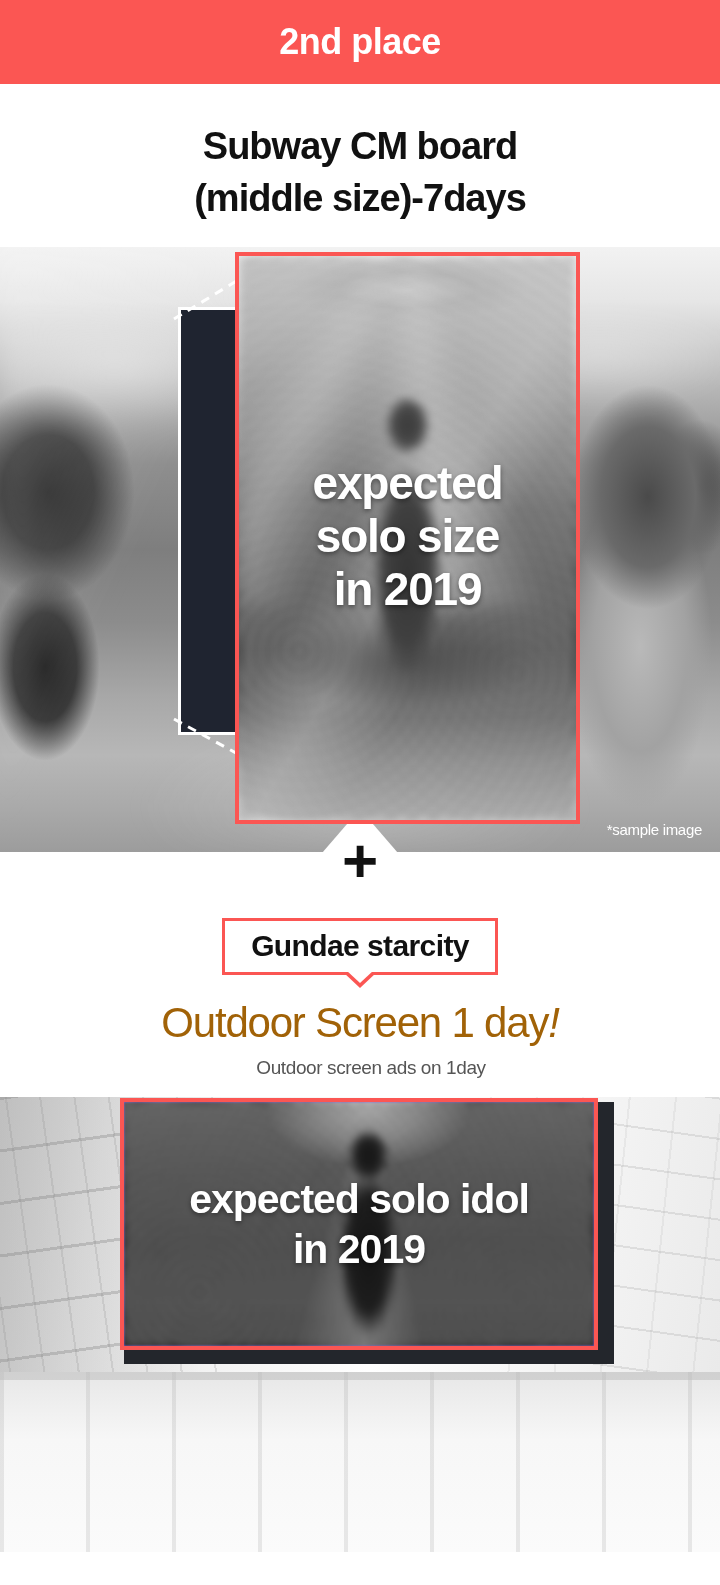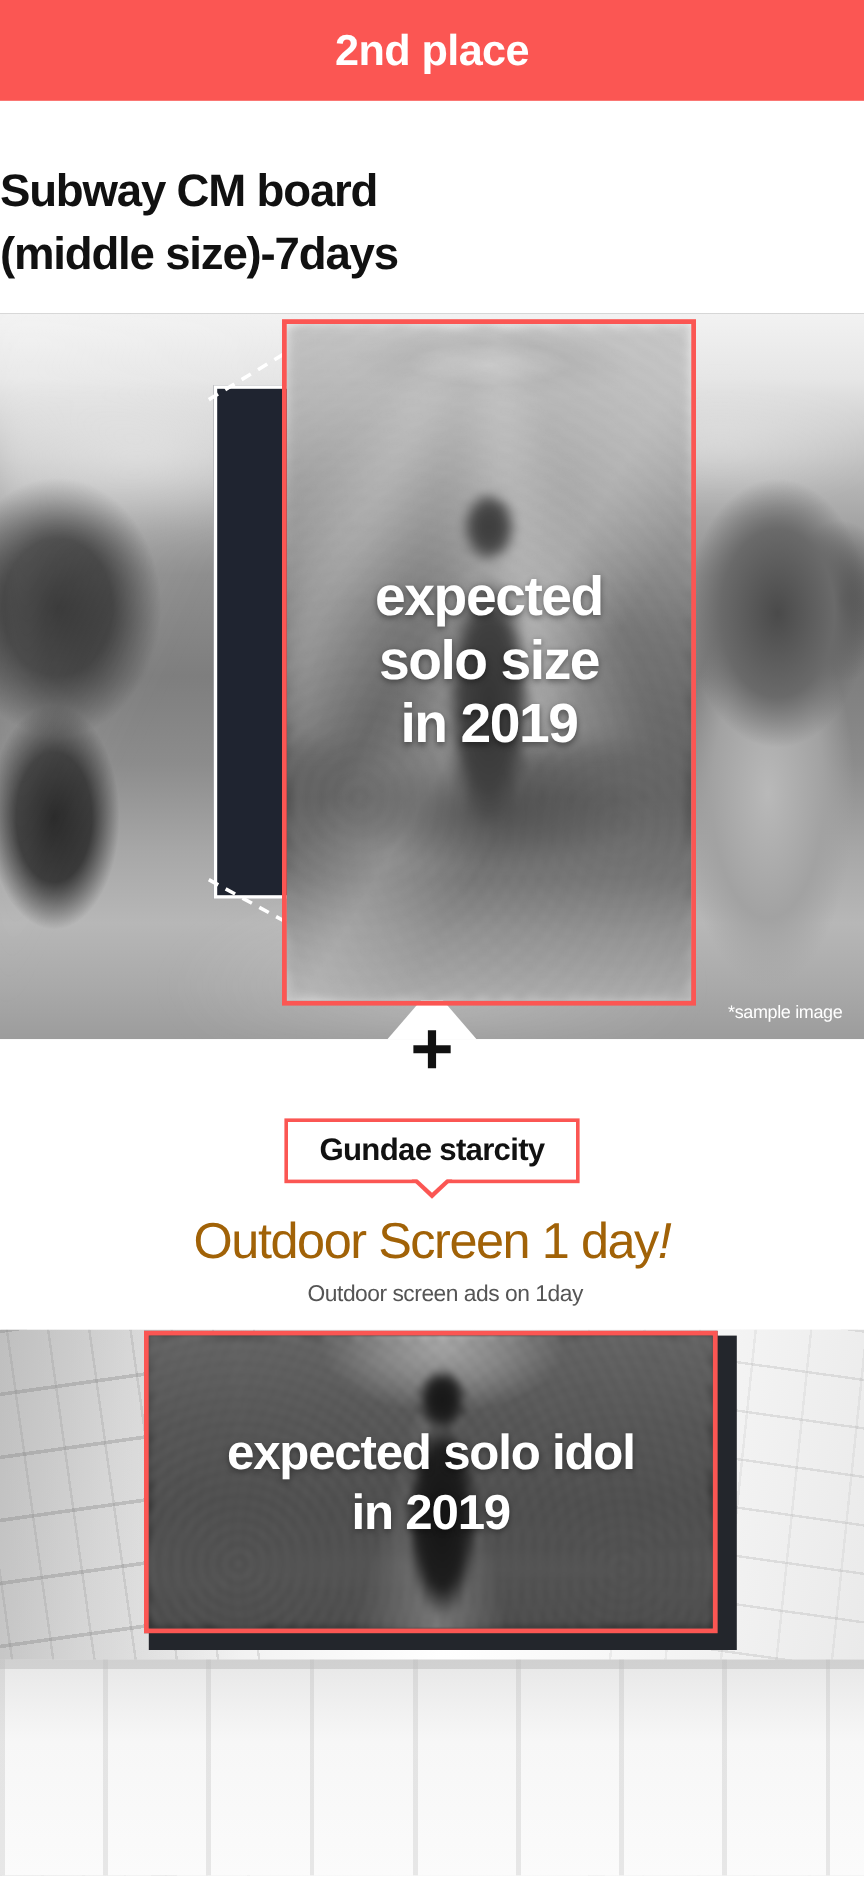--- a/index.html
+++ b/index.html
@@ -15,21 +15,21 @@
   .rank-banner{
     width:720px; height:84px; background:#fb5653;
     display:flex; align-items:center; justify-content:center;
   }
   .rank-banner-label{
     color:#ffffff; font-size:36px; font-weight:bold; letter-spacing:-0.5px;
   }
 
   
   .title-block{
-    width:720px; padding-top:50px; 
+    width:720px; padding-top:36px; text-align:center;
   }
   .title-line{
     font-size:38px; font-weight:bold; color:#111111;
     line-height:1.38; letter-spacing:-1px;
   }
 
   
   .subway-section{
     position:relative; width:720px; height:605px; margin-top:22px;
     overflow:hidden; background:#9a9a9a;
@@ -130,21 +130,21 @@
   }
 
   
   .gundae-block{ width:720px; text-align:center; padding-top:8px; }
   .bubble{
     position:relative; display:inline-block;
     border:3px solid #fb5653; background:#ffffff;
     padding:8px 26px 9px 26px;
   }
   .bubble-label{
-    font-size:26px; font-weight:bold; color:#111111; letter-spacing:-0.6px;
+    font-size:30px; font-weight:bold; color:#111111; letter-spacing:-0.6px;
   }
   .bubble::after{
     content:""; position:absolute; left:50%; bottom:-16px; transform:translateX(-50%);
     width:0; height:0; border-left:17px solid transparent;
     border-right:17px solid transparent; border-top:16px solid #fb5653;
   }
   .bubble::before{
     content:""; position:absolute; left:50%; bottom:-11px; transform:translateX(-50%);
     width:0; height:0; border-left:14px solid transparent;
     border-right:14px solid transparent; border-top:13px solid #ffffff; z-index:2;
@@ -187,21 +187,21 @@
   }
   .facade-base{
     position:absolute; left:0; right:0; bottom:0; height:180px;
     background:
       linear-gradient(to bottom, rgba(190,190,190,0.55) 0 8px, rgba(255,255,255,0) 8px),
       repeating-linear-gradient(90deg, rgba(150,150,150,0.20) 0 4px, rgba(255,255,255,0) 4px 86px),
       linear-gradient(to bottom, #e7e7e7 0%, #f7f7f7 38%, #fbfbfb 100%);
   }
   .billboard{
     position:absolute; left:120px; top:1px; width:478px; height:252px;
-    border:4px solid #fb5653; background:#404040; overflow:hidden; z-index:3;
+    border:4px solid #fb5653; background:#8b5cf6; overflow:hidden; z-index:3;
   }
   .billboard-photo{
     position:absolute; inset:0;
     background:
       radial-gradient(ellipse 130px 70px at 52% 4%, #d8d8d8 0%, #9a9a9a 40%, rgba(60,60,60,0) 78%),
       conic-gradient(from 168deg at 52% -8%, rgba(255,255,255,0) 0deg, rgba(255,255,255,0.38) 13deg, rgba(255,255,255,0) 28deg),
       linear-gradient(to bottom, #575757 0%, #3d3d3d 30%, #2e2e2e 58%, #343434 82%, #2a2a2a 100%);
     filter:grayscale(1) blur(1px);
   }
   .billboard-photo::after{

